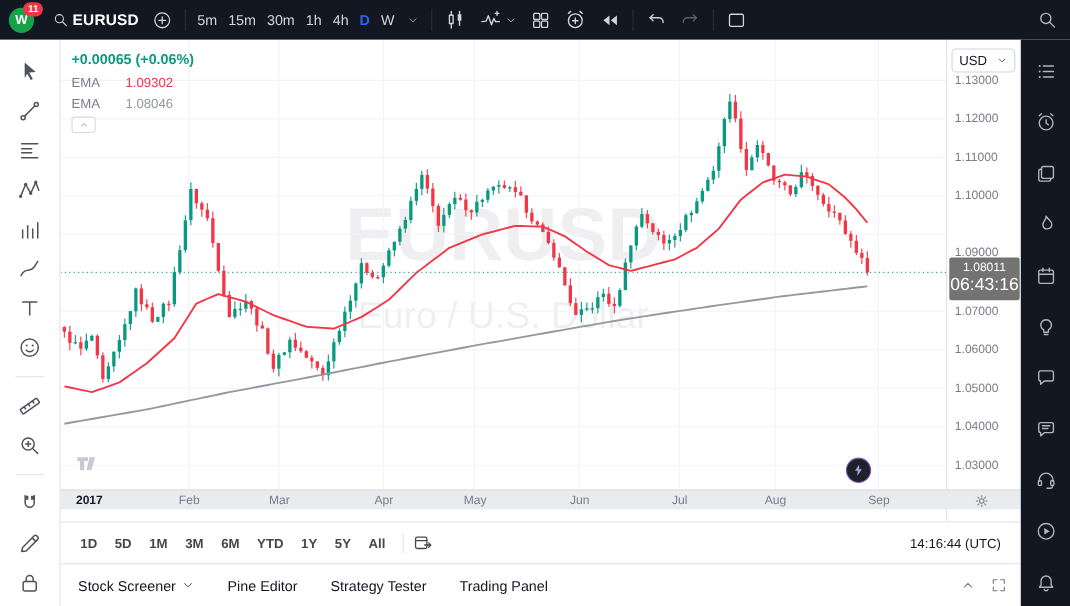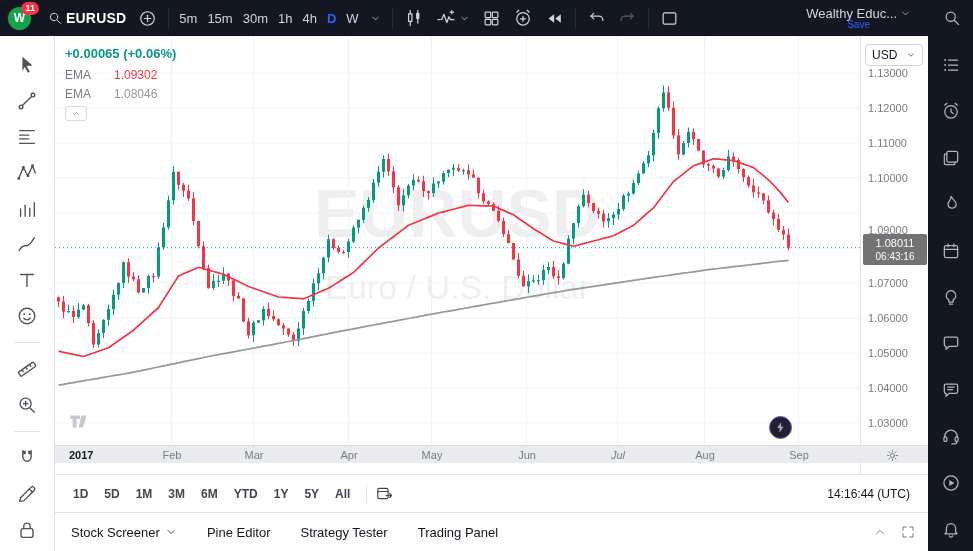--- a/index.html
+++ b/index.html
@@ -44,21 +44,21 @@
   .legend-row{display:flex;gap:23px;margin-bottom:5px;color:#787b86;font-size:12px}
   #collapse-btn{margin-top:4px;width:22px;height:15px;border:1px solid #d7dae0;border-radius:3px;background:#fff;color:#787b86;display:flex;align-items:center;justify-content:center;cursor:pointer}
   #tv-logo{position:absolute;left:12px;top:372px;color:#c6c9d0;z-index:4;cursor:pointer}
   #flash-btn{position:absolute;left:714px;top:380px;width:23px;height:23px;border-radius:50%;background:#1e222d;border:1.5px solid #7e57c2;color:#b39ddb;display:flex;align-items:center;justify-content:center;cursor:pointer;z-index:5}
 
   #price-scale{position:absolute;left:805px;top:0;width:68px;height:438px;border-left:1px solid #e0e3eb;font-size:11px;color:#787b86;cursor:ns-resize;background:#fff}
   .price-label{position:absolute;left:7px;line-height:12px}
   #currency-btn{position:absolute;left:4px;top:8px;width:58px;height:22px;border:1px solid #d1d4dc;border-radius:4px;background:#fff;color:#131722;font-size:12px;display:flex;align-items:center;justify-content:space-between;padding:0 6px;cursor:pointer;z-index:3}
   #last-badge{position:absolute;left:2px;width:64px;color:#fff;border-radius:2px;text-align:center;padding:2px 0;line-height:1.3;z-index:4}
   #last-badge .lp{font-size:11px}
-  #last-badge .cd{font-size:10px}
+  #last-badge .cd{font-size:16px}
 
   #time-axis-band{position:absolute;left:0;top:409px;width:873px;height:18px;background:#e9ebef;border-top:1px solid #d9dce1;font-size:11px;color:#787b86;cursor:ew-resize}
   .month-label{position:absolute;top:3px;transform:translateX(-50%)}
   #year-label{position:absolute;left:14px;top:3px;color:#131722;font-weight:700}
   #axis-gear{position:absolute;left:830px;top:2px;color:#787b86;cursor:pointer}
 
   #range-row{position:absolute;left:0;top:438px;width:873px;height:38px;background:#fff;border-top:1px solid #e0e3eb;display:flex;align-items:center;padding-left:10px}
   .range-btn{border:none;background:none;padding:5px 8px;font:600 12px "Liberation Sans",sans-serif;color:#434651;border-radius:4px;cursor:pointer}
   .range-sep{width:1px;height:18px;background:#e0e3eb;margin:0 8px}
   #goto-btn{border:none;background:none;color:#434651;cursor:pointer;display:flex;align-items:center}
@@ -187,33 +187,20 @@
         </span>
     </button>
     <span class="tb-sep"></span>
     <button class="tb-btn">
       <span class="ic">
           <svg viewBox="0 0 24 24" width="19" height="19" fill="none" stroke="currentColor" stroke-width="1.5" stroke-linecap="round" stroke-linejoin="round">
             <rect x="4" y="5" width="16" height="14" rx="2"></rect>
           </svg>
         </span>
     </button>
-    <div class="tb-right">
-      <div class="layout-col">
-        <button class="layout-row">
-          <span>Wealthy Educ...</span>
-          <span class="ic">
-              <svg viewBox="0 0 24 24" width="11" height="11" fill="none" stroke="currentColor" stroke-width="1.5" stroke-linecap="round" stroke-linejoin="round">
-                <path d="M6 9l6 6 6-6"></path>
-              </svg>
-            </span>
-        </button>
-        <span class="save-label">Save</span>
-      </div>
-    </div>
     <span id="quick-search" class="ic">
         <svg viewBox="0 0 24 24" width="20" height="20" fill="none" stroke="currentColor" stroke-width="1.5" stroke-linecap="round" stroke-linejoin="round">
           <circle cx="10.5" cy="10.5" r="5.5"></circle>
           <line x1="15" y1="15" x2="20" y2="20"></line>
         </svg>
       </span>
   </header>
 
   <nav id="left-toolbar">
       <div class="tool">
@@ -828,21 +815,21 @@
           <svg viewBox="0 0 24 24" width="15" height="15" fill="none" stroke="currentColor" stroke-width="1.5" stroke-linecap="round" stroke-linejoin="round">
             <circle cx="12" cy="12" r="3.2"></circle>
             <path d="M12 4v2.3M12 17.7V20M4 12h2.3M17.7 12H20M6.3 6.3L8 8M16 16l1.7 1.7M17.7 6.3L16 8M8 16l-1.7 1.7"></path>
           </svg>
         </span>
     <span class="month-label" style="left: 117px;">Feb</span>
         <span class="month-label" style="left: 199px;">Mar</span>
         <span class="month-label" style="left: 294px;">Apr</span>
         <span class="month-label" style="left: 377px;">May</span>
         <span class="month-label" style="left: 472px;">Jun</span>
-        <span class="month-label" style="left: 563px; font-style: italic;">Jul</span>
+        <span class="month-label" style="left: 563px;">Jul</span>
         <span class="month-label" style="left: 650px;">Aug</span>
         <span class="month-label" style="left: 744px;">Sep</span>
       </div>
 
     <div id="range-row">
       <div id="range-btns" style="display:flex;align-items:center">
           <button class="range-btn">1D</button>
           <button class="range-btn">5D</button>
           <button class="range-btn">1M</button>
           <button class="range-btn">3M</button>

